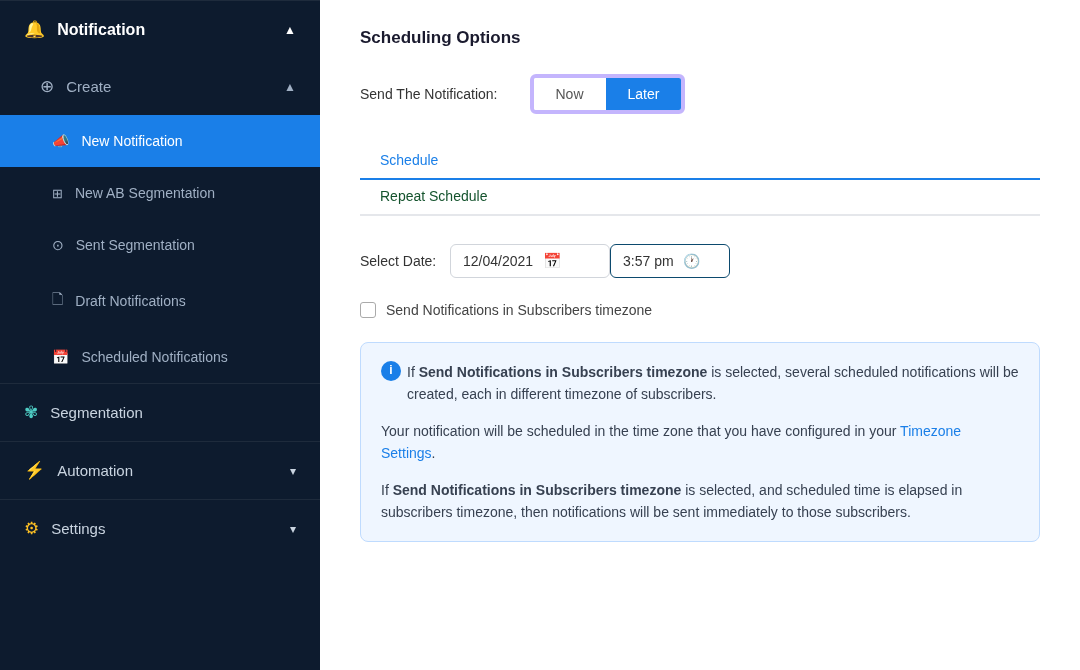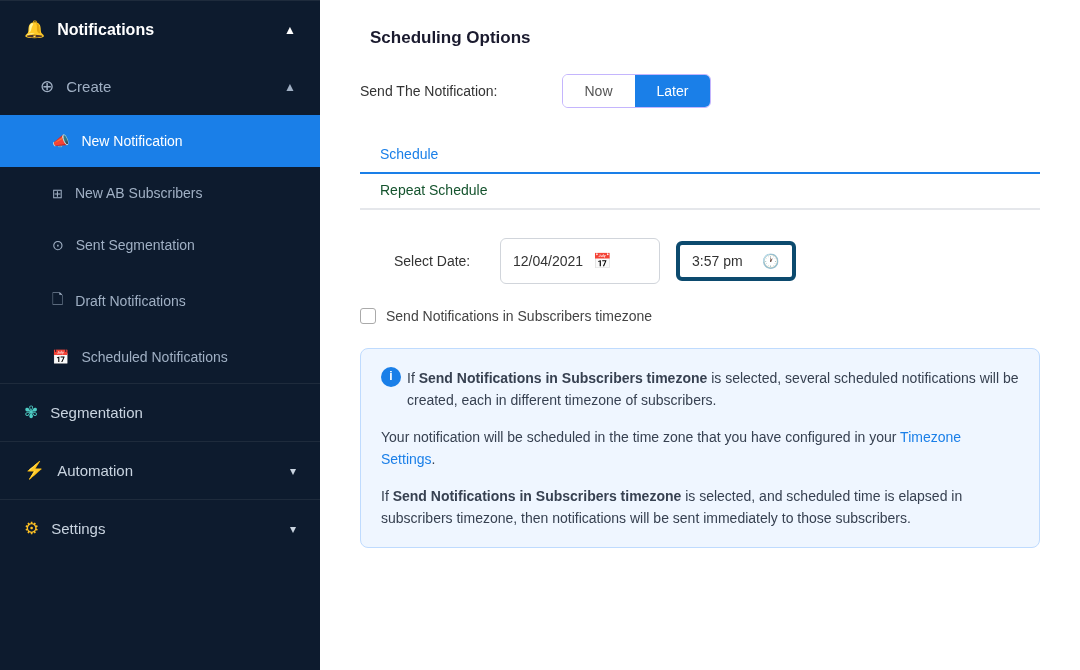--- a/index.html
+++ b/index.html
@@ -77,40 +77,38 @@
       background: #fff;
       overflow-y: auto;
       padding: 28px 40px;
     }
 
     .section-title {
       font-size: 17px;
       font-weight: 600;
       color: #1a1a2e;
       margin-bottom: 26px;
-      margin-left: 10px;
     }
 
     
     .send-row {
       display: flex;
       align-items: center;
       gap: 32px;
       margin-bottom: 28px;
     }
     .send-label {
       font-size: 14px;
       color: #333;
     }
     .btn-group {
       display: flex;
-      border: 1px solid #c4b5fd;
+      border: 4px solid #c4b5fd;
       border-radius: 6px;
       overflow: hidden;
-      margin-left: 32px;
     }
     .btn-toggle {
       padding: 8px 22px;
       font-size: 14px;
       cursor: pointer;
       border: none;
       background: #fff;
       color: #555;
     }
     .btn-toggle.active {
@@ -137,54 +135,51 @@
     .tab.active {
       color: #1a7fe8;
       border-bottom-color: #1a7fe8;
       font-weight: 500;
     }
 
     
     .date-row {
       display: flex;
       align-items: center;
-      gap: 16px;
       margin-bottom: 24px;
-      margin-left: 34px;
     }
     .date-label {
       font-size: 14px;
       color: #333;
       min-width: 90px;
     }
     .date-input {
       display: flex;
       align-items: center;
       border: 1px solid #d1d5db;
       border-radius: 6px;
-      padding: 13px 12px;
+      padding: 7px 12px;
       gap: 10px;
       font-size: 14px;
       color: #333;
       background: #fff;
       min-width: 160px;
     }
     .date-input .icon { color: #888; font-size: 15px; }
     .time-input {
       display: flex;
       align-items: center;
-      border: 4px solid #0c4a6e;
+      border: 1px solid #0c4a6e;
       border-radius: 6px;
       padding: 8px 12px;
       gap: 10px;
       font-size: 14px;
       color: #333;
       background: #fff;
       min-width: 120px;
-      justify-content: space-between;
     }
 
     
     .checkbox-row {
       display: flex;
       align-items: center;
       gap: 10px;
       margin-bottom: 24px;
     }
     .checkbox-box {
@@ -238,38 +233,38 @@
 </head>
 <body>
 
 <aside class="sidebar">
 
 
   <hr class="sidebar-divider">
 
   <div class="sidebar-item section-header">
     <span class="icon-bell">🔔</span>
-    <span>Notifications</span>
+    <span>Notification</span>
     <span class="sidebar-chevron">▲</span>
   </div>
 
   <div class="sidebar-item" style="padding-left:40px; color:#a0b0c4;">
     <span style="font-size:17px;">⊕</span>
     <span>Create</span>
     <span class="sidebar-chevron">▲</span>
   </div>
 
   <div class="sidebar-item sub-item active">
     <span>📣</span>
     <span>New Notification</span>
   </div>
 
   <div class="sidebar-item sub-item">
     <span style="font-size:13px; color:#a0b0c4;">⊞</span>
-    <span>New AB Subscribers</span>
+    <span>New AB Segmentation</span>
   </div>
 
   <div class="sidebar-item sub-item">
     <span>⊙</span>
     <span>Sent Segmentation</span>
   </div>
 
   <div class="sidebar-item sub-item">
     <span>🗋</span>
     <span>Draft Notifications</span>

